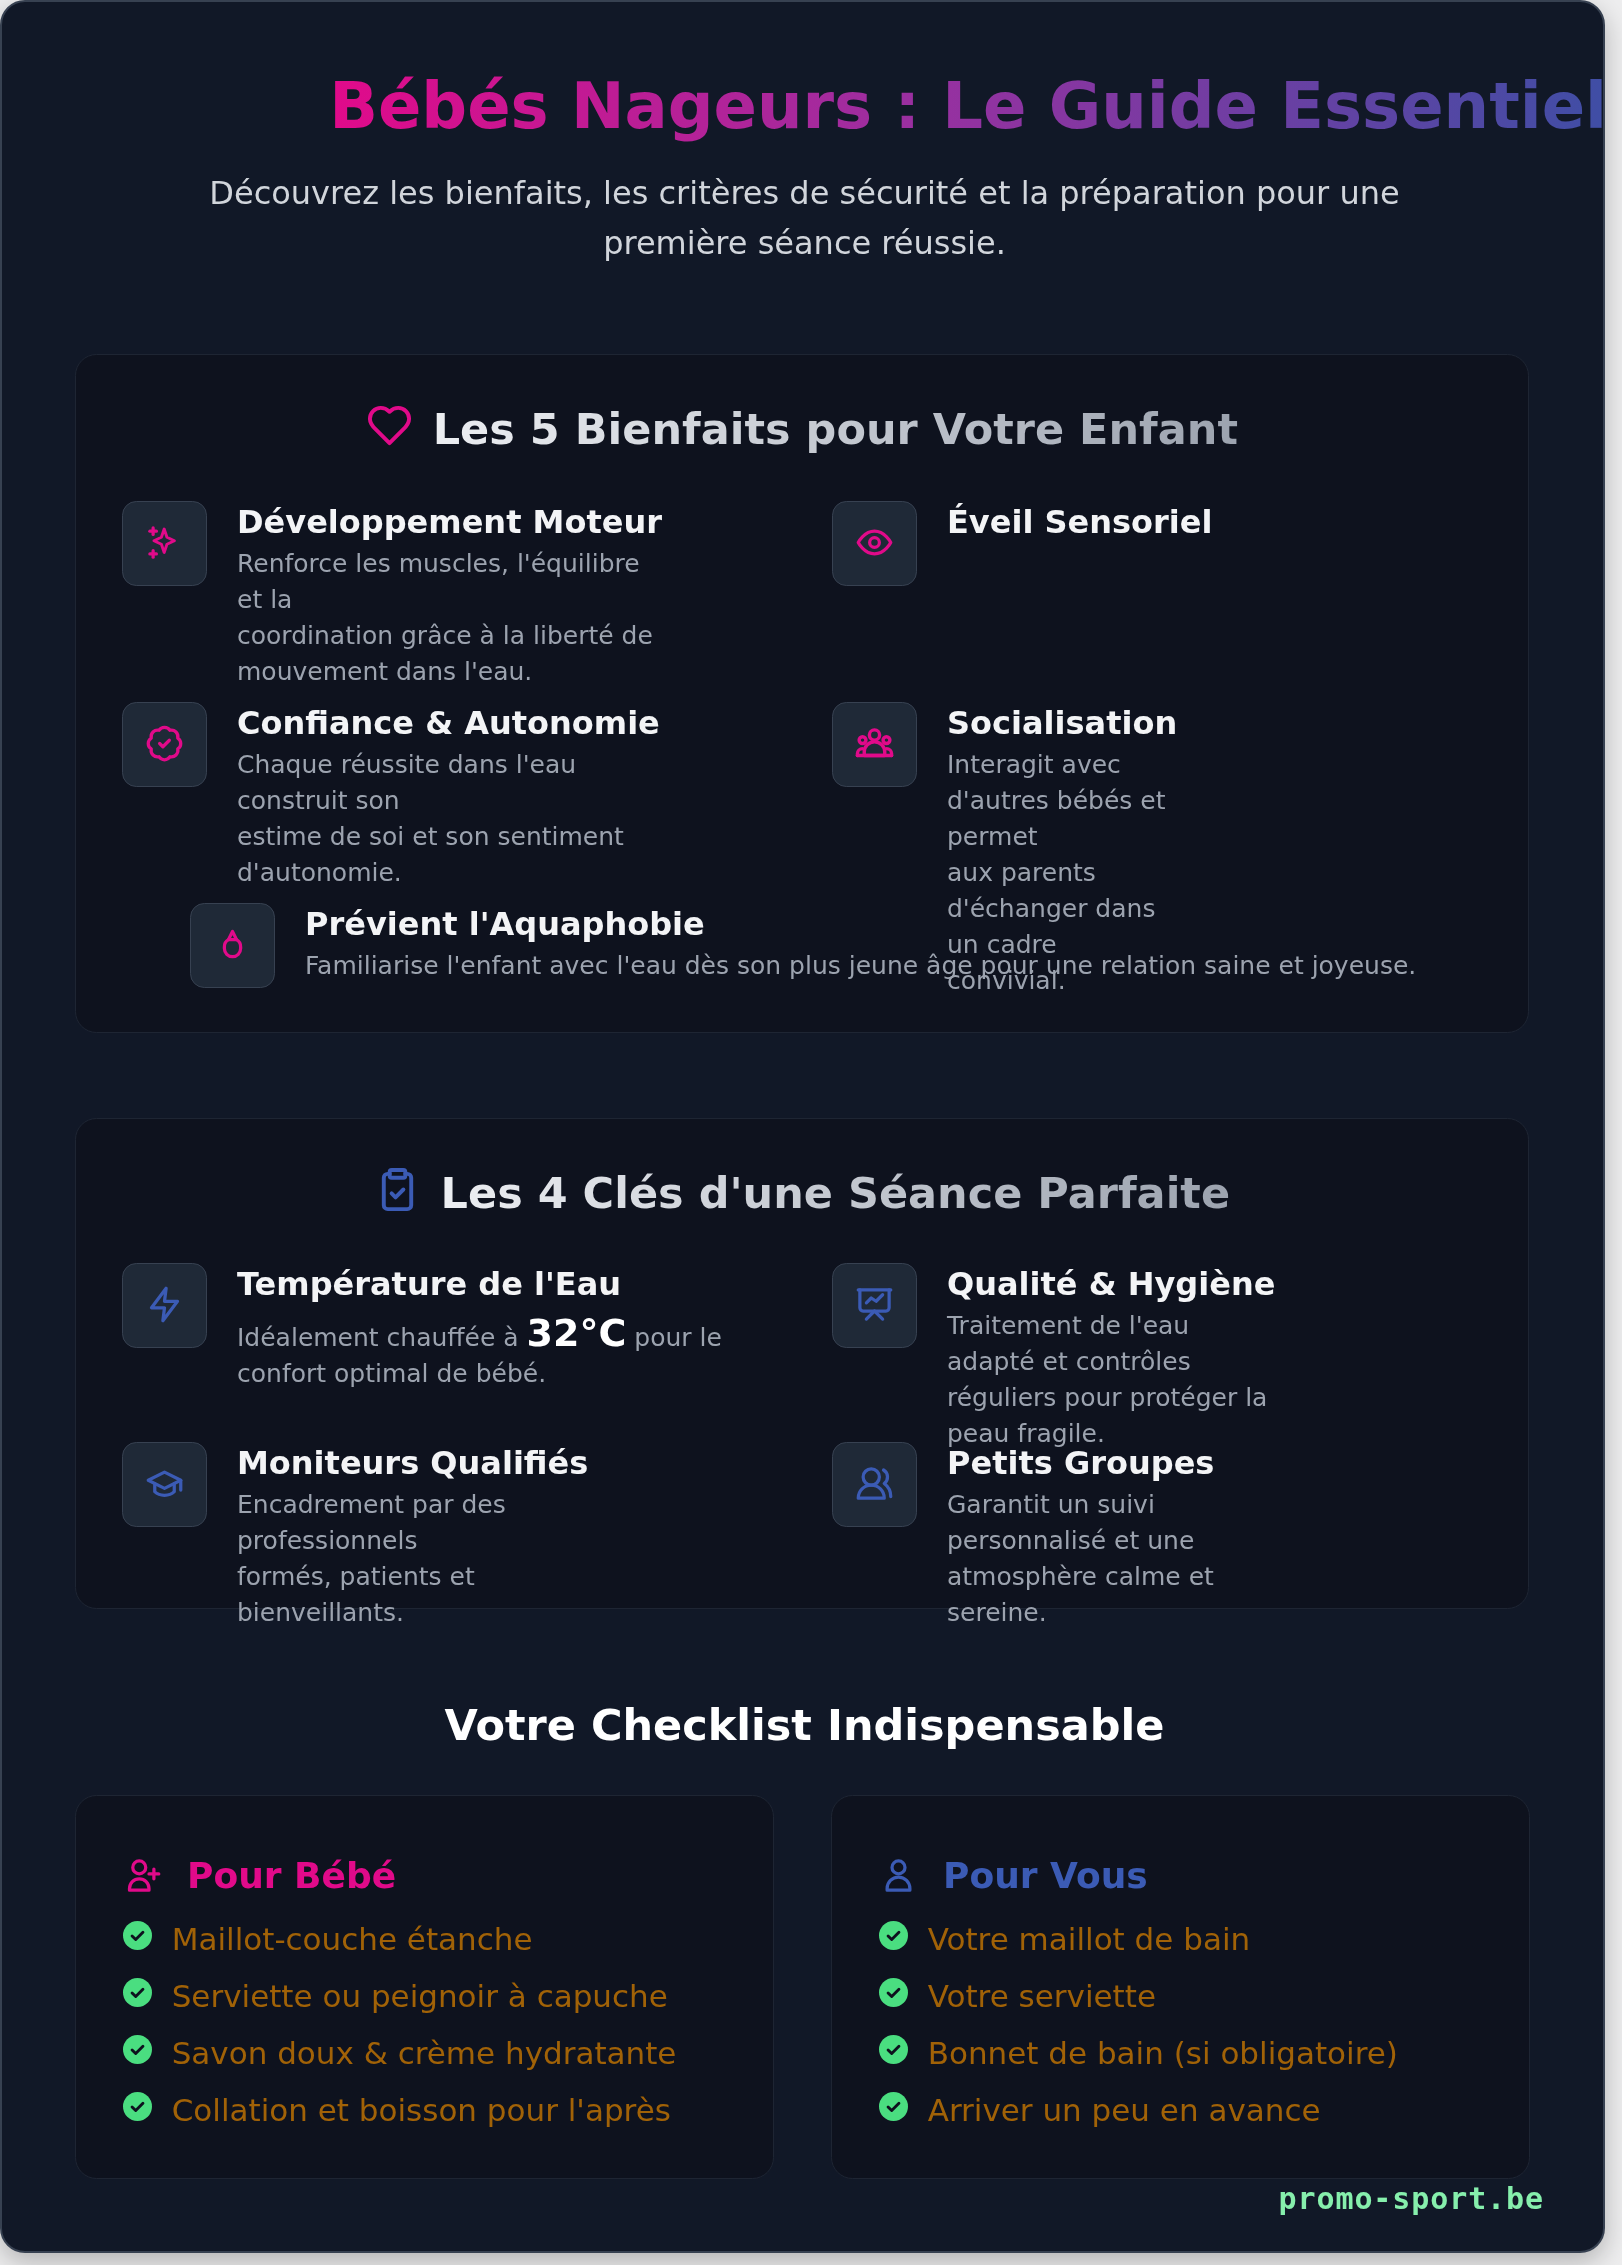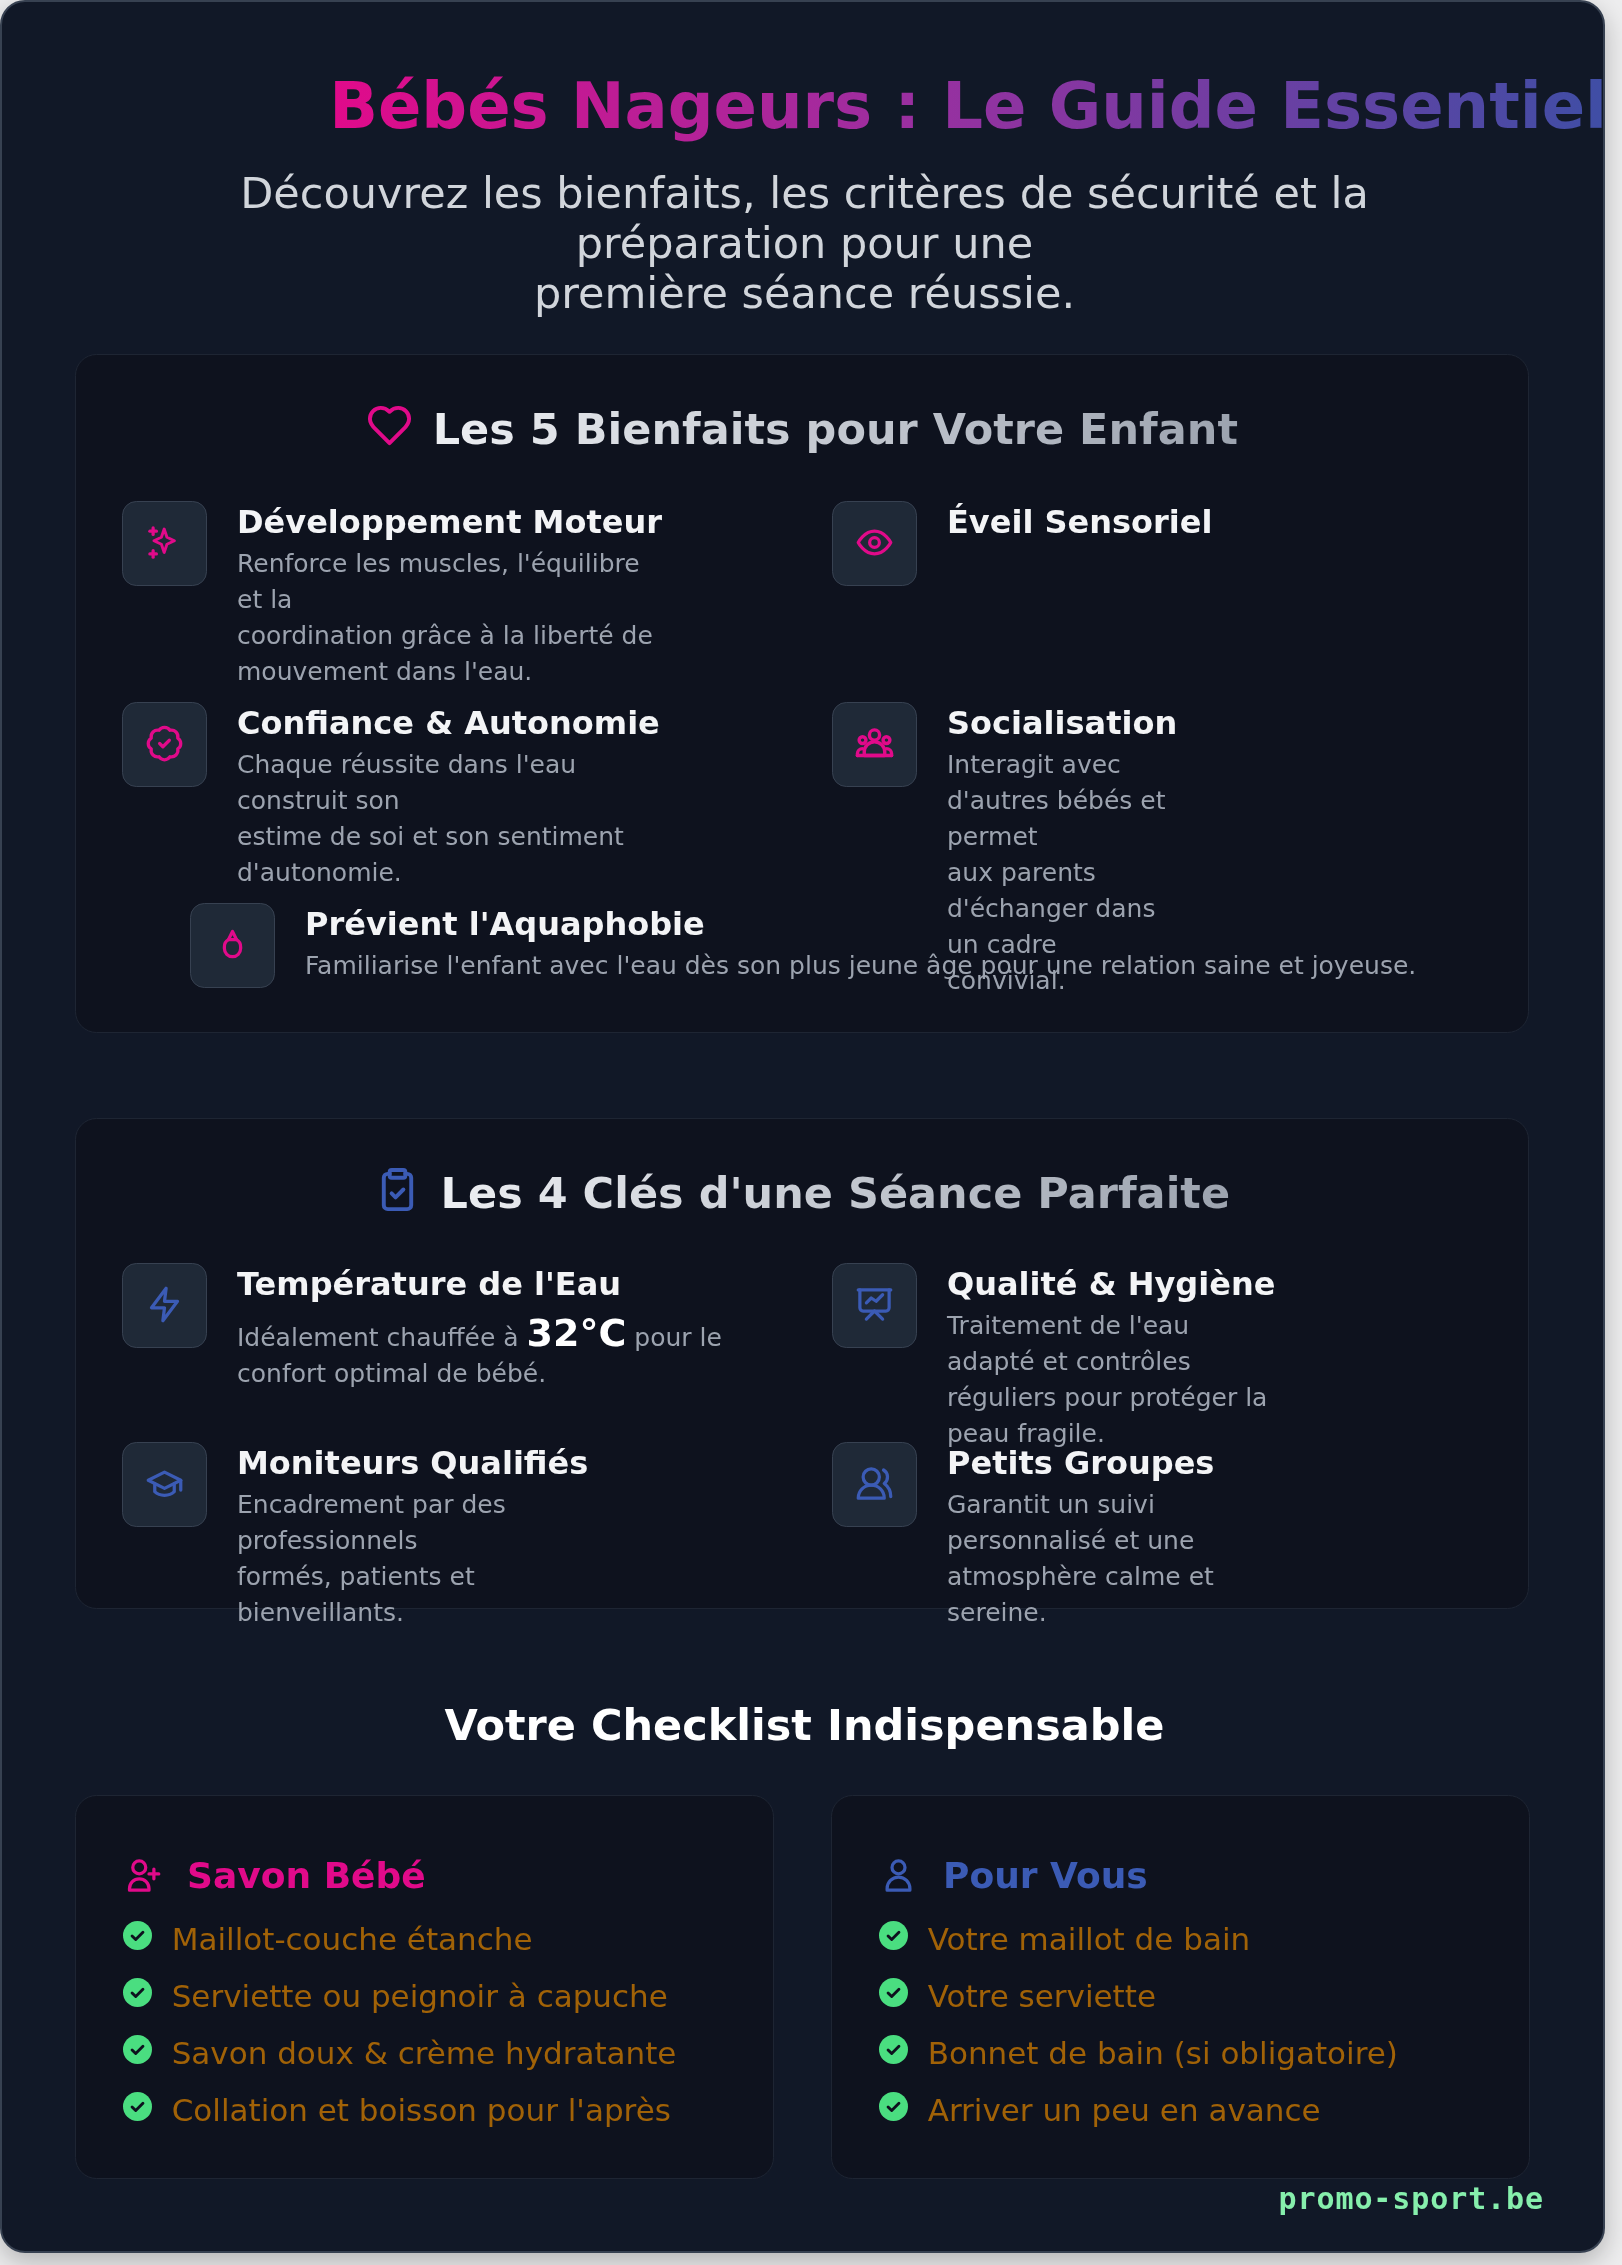--- a/index.html
+++ b/index.html
@@ -21,21 +21,21 @@
   .title {
     left: 0; width: 1605px; top: 64px; text-align: right;
     font-size: 64px; font-weight: bold; line-height: 81px;
   }
   .title span {
     background: linear-gradient(90deg, #e10a8a 0%, #9b2fa0 45%, #3f4ea5 100%);
     -webkit-background-clip: text; background-clip: text; color: transparent;
   }
   .subtitle {
     left: 179px; width: 1247px; top: 166px; text-align: center;
-    font-size: 43px; line-height: 50px; color: #d1d5db;
+    font-size: 32px; line-height: 50px; color: #d1d5db;
   }
   .card {
     position: absolute;
     background: #0e121e;
     border: 1.8px solid #1e2533;
     border-radius: 21.5px;
   }
   .section-head {
     position: absolute; left: 0; right: 0; text-align: center;
     font-size: 43px; font-weight: bold; line-height: 54px;
@@ -277,21 +277,21 @@
 
   <section class="card" style="left:73px; top:1793px; width:699px; height:384px;">
     <div class="clhead" style="color:#e10a8a;">
       <span>
         <svg width="39" height="39" viewBox="0 0 24 24" fill="none" stroke="#e10a8a" stroke-width="2" stroke-linecap="round" stroke-linejoin="round">
             <circle cx="10" cy="7" r="4"></circle>
             <path d="M4 21v-1a6 6 0 0 1 12 0v1z"></path>
             <path d="M19 8v6"></path>
             <path d="M16 11h6"></path>
           </svg>
-      </span><span>Savon Bébé</span>
+      </span><span>Pour Bébé</span>
     </div>
     <ul class="clist">
       <li>
         <svg class="chk" viewBox="0 0 32 32">
             <circle cx="16" cy="16" r="16" fill="#4ade80"></circle>
             <path d="M10 16.5l4 4 8-8" fill="none" stroke="#0e121e" stroke-width="3.2" stroke-linecap="round" stroke-linejoin="round"></path>
           </svg>
         <span>Maillot-couche étanche</span>
       </li>
       <li>

